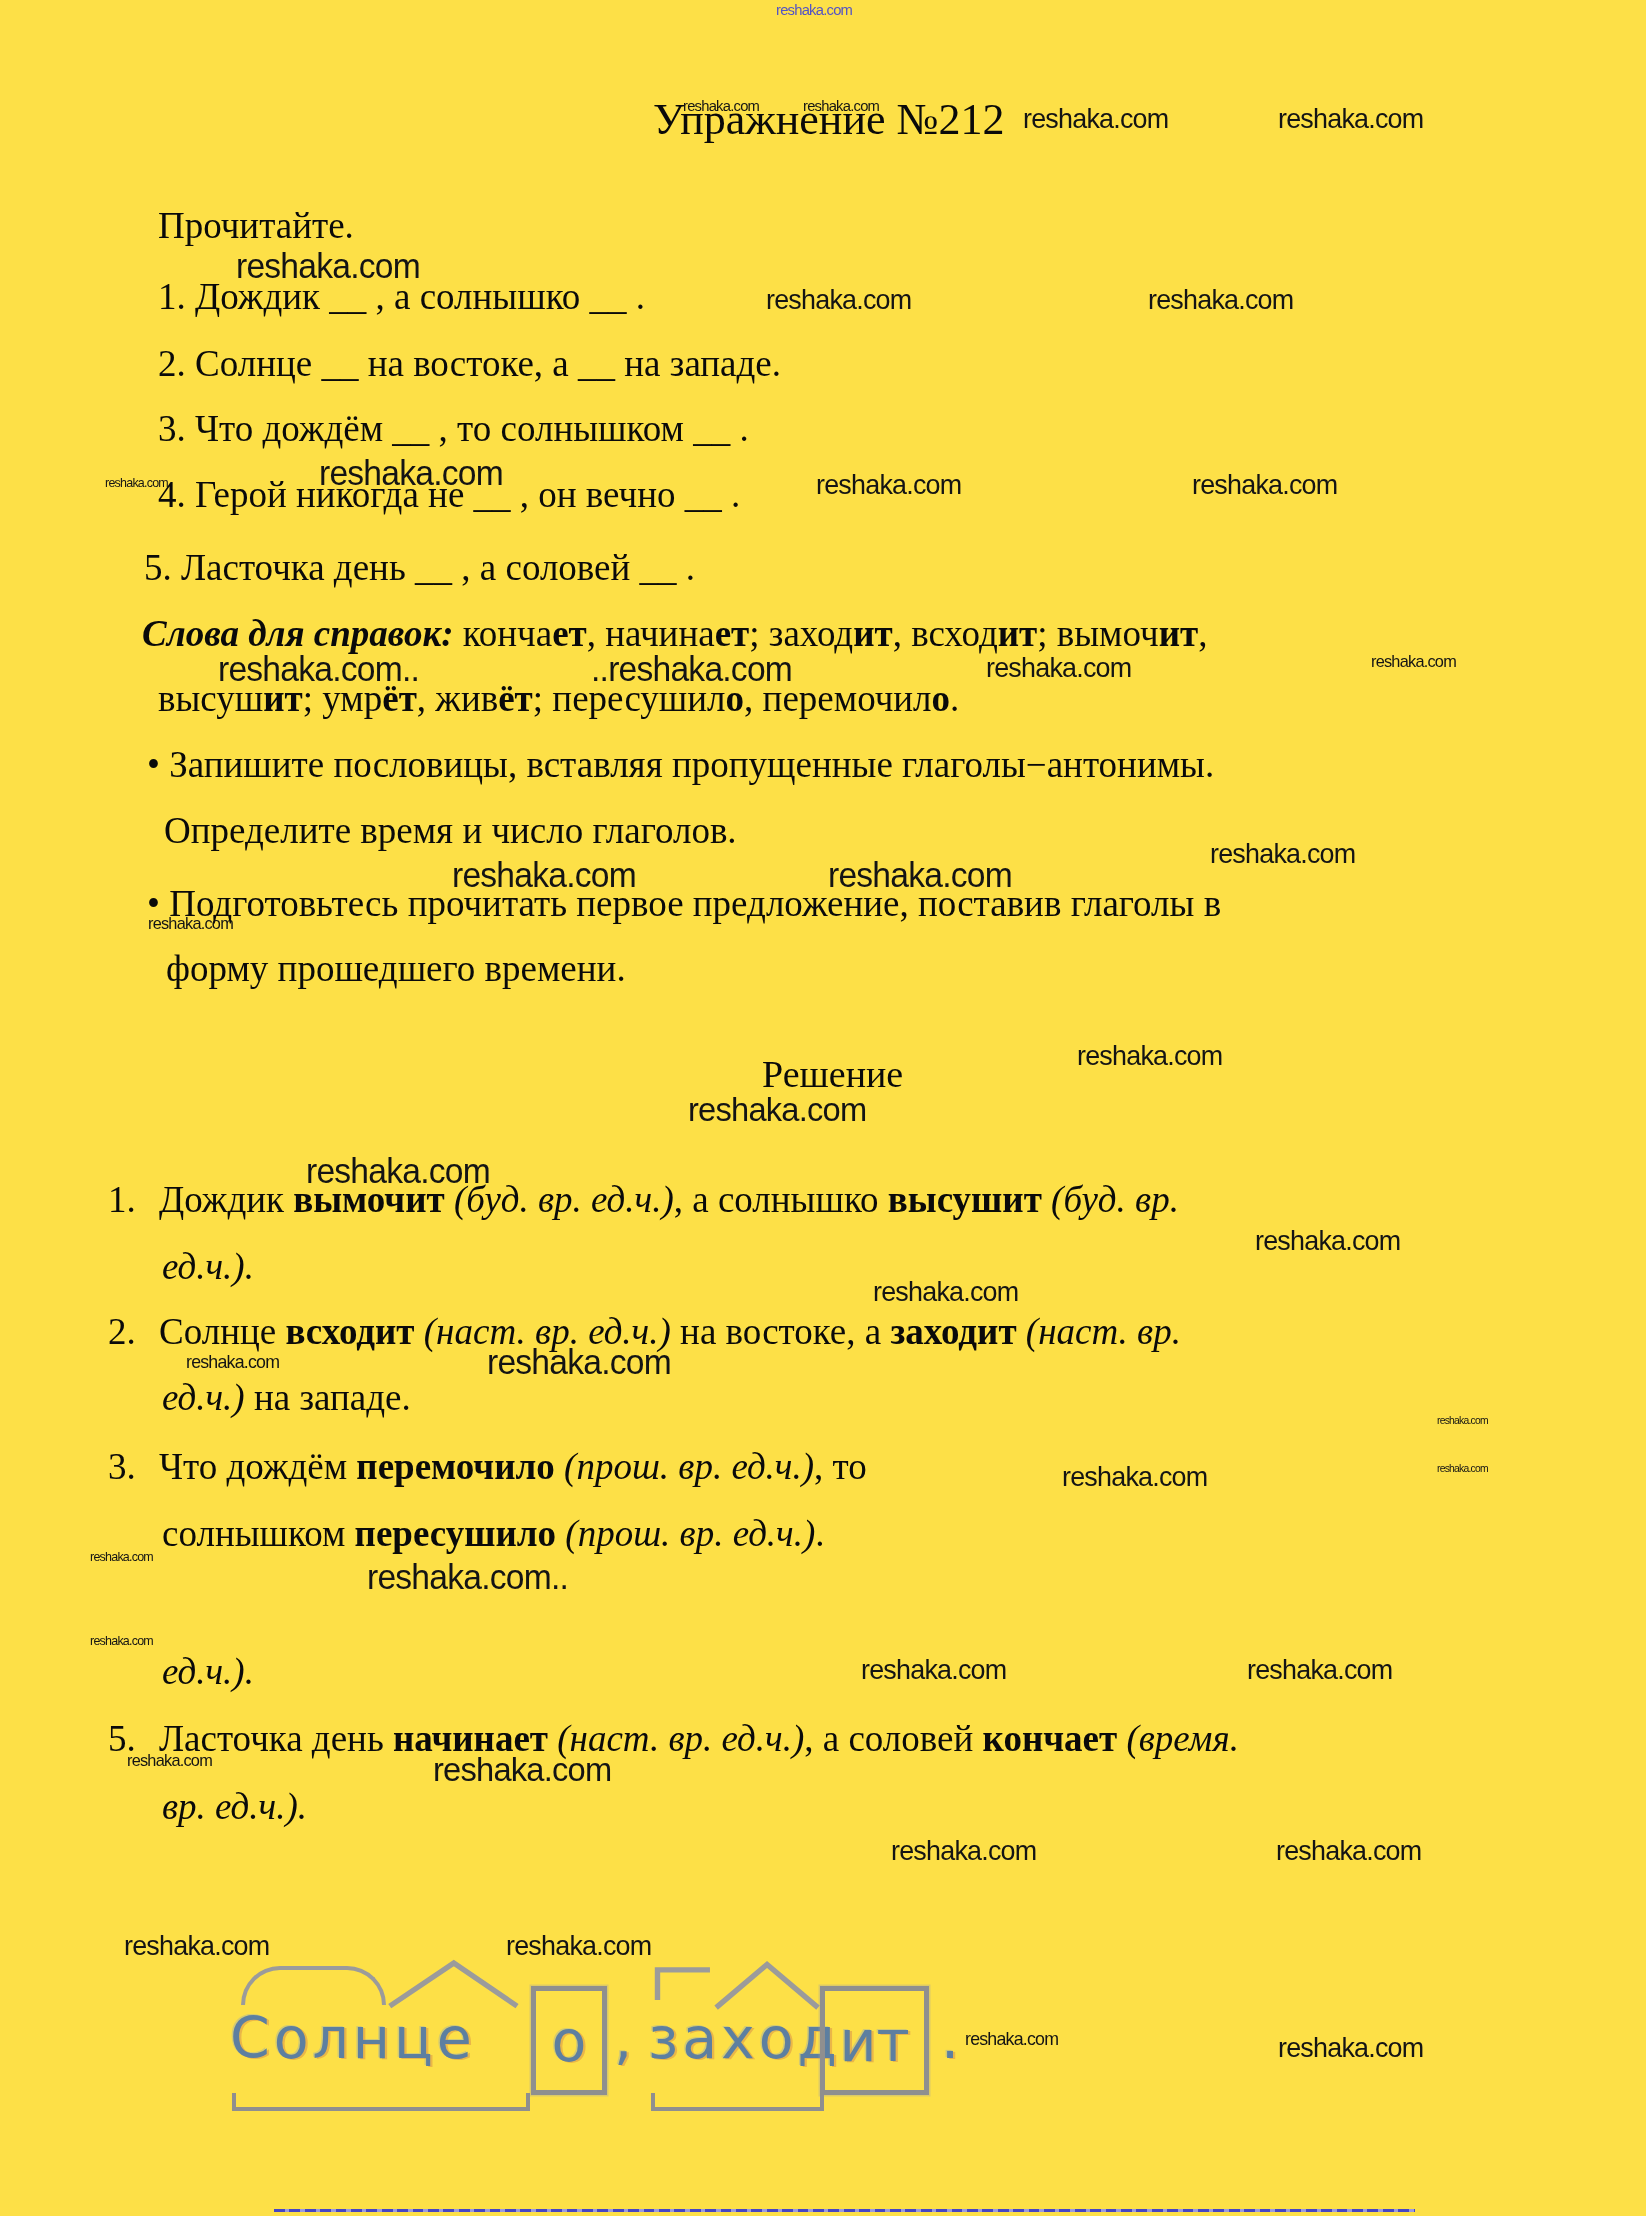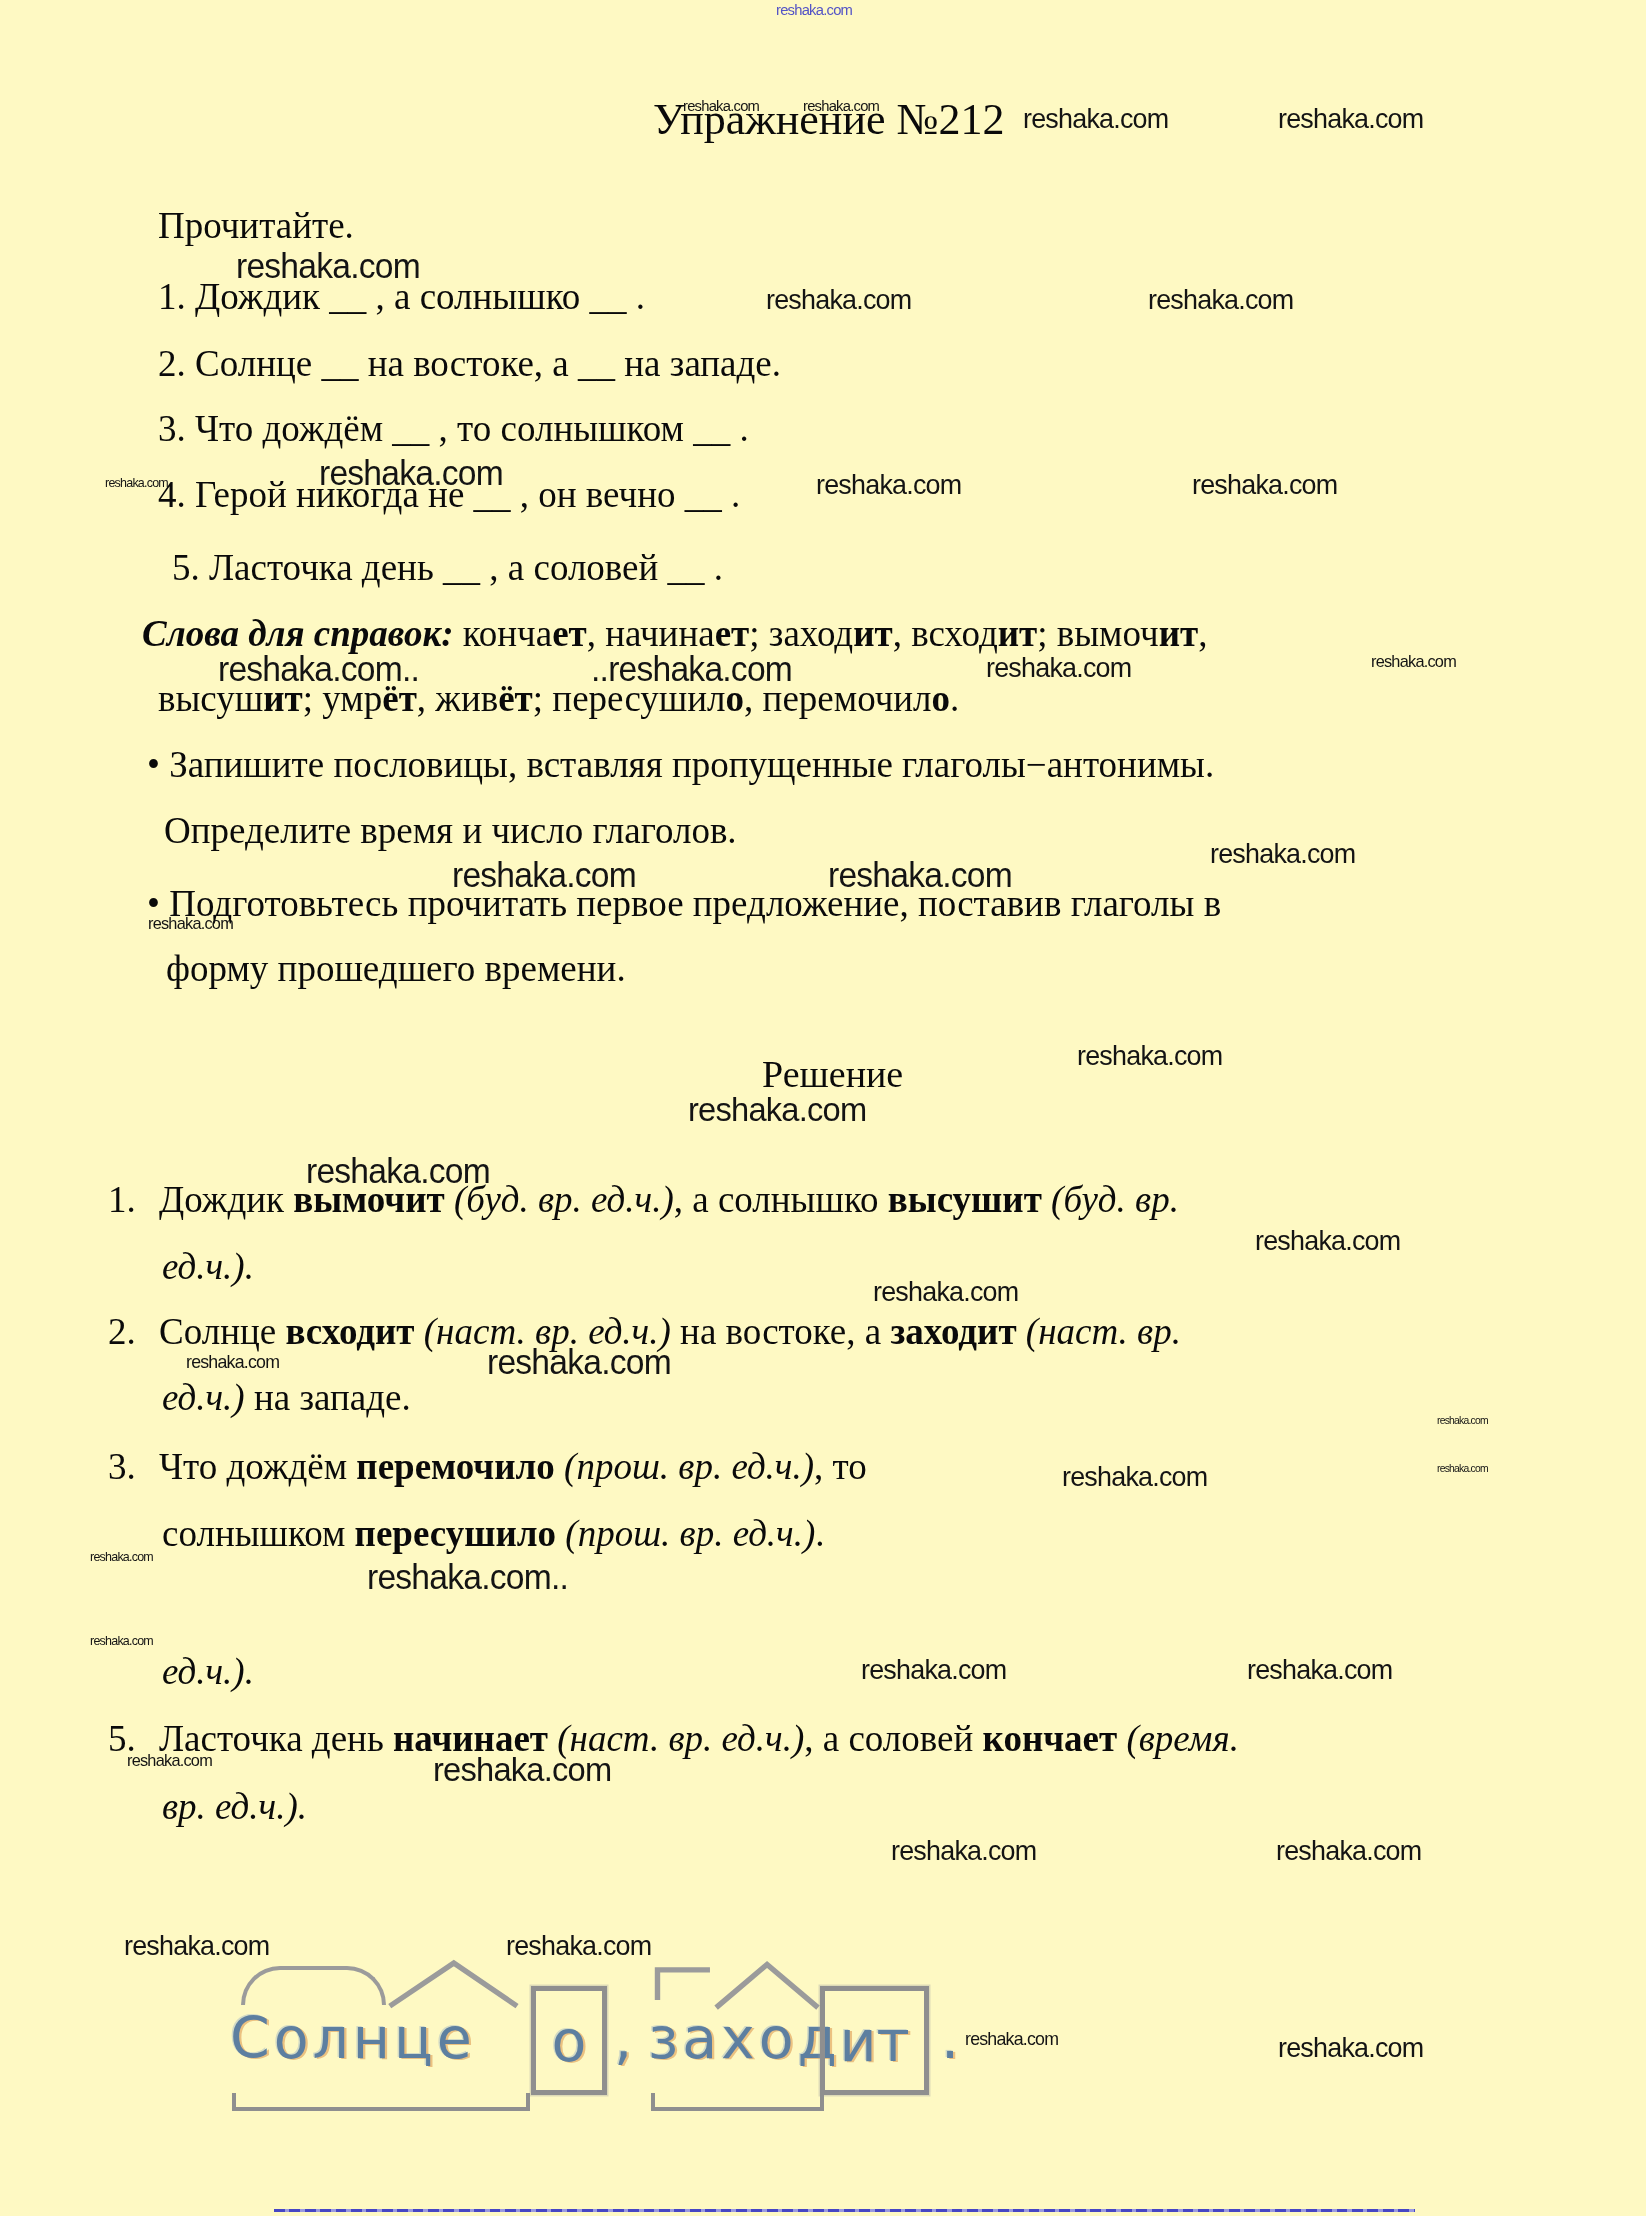--- a/index.html
+++ b/index.html
@@ -1,17 +1,17 @@
 <!DOCTYPE html>
 <html style="--watermark: #141414; --diagram-letters: #5d7fa0; --diagram-marks: #9b9b9b; --bottom-line-blue: #4646c4;font-size:12.3px"><head>
 <meta charset="utf-8">
 <style>
   html,body{margin:0;padding:0;}
   body{background:#ffffff;font-family:"Liberation Serif",serif;}
-  .canvas{position:relative;width:1646px;height:2216px;background:#fef9c3;overflow:hidden;}
+  .canvas{position:relative;width:1646px;height:2216px;background:#fde047;overflow:hidden;}
 
   
   #wm-layer{position:absolute;inset:0;z-index:1;}
   .wm{position:absolute;font-family:"Liberation Sans",sans-serif;color:var(--watermark,#141414);
       white-space:nowrap;line-height:1;letter-spacing:-0.8px;transform:scaleX(.96);transform-origin:0 0;}
 
   
   #text-layer{position:absolute;inset:0;z-index:2;}
   .line{position:absolute;font:37px/1.15 "Liberation Serif",serif;color:#0a0a0a;white-space:nowrap;}
   .s-b{font-weight:700;}
@@ -102,21 +102,21 @@
     </div>
 
   <h1 class="title">Упражнение №212</h1>
 
   <div id="text-layer">
       <div class="line" style="left: 158px; top: 205px;"><span>Прочитайте.</span></div>
       <div class="line" style="left: 158px; top: 276px;"><span>1. Дождик __ , а солнышко __ .</span></div>
       <div class="line" style="left: 158px; top: 343px;"><span>2. Солнце __ на востоке, а __ на западе.</span></div>
       <div class="line" style="left: 158px; top: 408px;"><span>3. Что дождём __ , то солнышком __ .</span></div>
       <div class="line" style="left: 158px; top: 474px;"><span>4. Герой никогда не __ , он вечно __ .</span></div>
-      <div class="line" style="left: 172px; top: 547px;"><span>5. Ласточка день __ , а соловей __ .</span></div>
+      <div class="line" style="left: 144px; top: 547px;"><span>5. Ласточка день __ , а соловей __ .</span></div>
       <div class="line" style="left: 142px; top: 613px;"><span class="s-bi">Слова для справок:</span><span> конча</span><span class="s-b">ет</span><span>, начина</span><span class="s-b">ет</span><span>; заход</span><span class="s-b">ит</span><span>, всход</span><span class="s-b">ит</span><span>; вымоч</span><span class="s-b">ит</span><span>,</span></div>
       <div class="line" style="left: 158px; top: 678px;"><span>высуш</span><span class="s-b">ит</span><span>; умр</span><span class="s-b">ёт</span><span>, жив</span><span class="s-b">ёт</span><span>; пересушил</span><span class="s-b">о</span><span>, перемочил</span><span class="s-b">о</span><span>.</span></div>
       <div class="line" style="left: 147px; top: 744px;"><span>• Запишите пословицы, вставляя пропущенные глаголы−антонимы.</span></div>
       <div class="line" style="left: 164px; top: 810px;"><span>Определите время и число глаголов.</span></div>
       <div class="line" style="left: 147px; top: 883px;"><span>• Подготовьтесь прочитать первое предложение, поставив глаголы в</span></div>
       <div class="line" style="left: 166px; top: 948px;"><span>форму прошедшего времени.</span></div>
       <div class="line" style="left: 108px; top: 1179px;"><span class="s-n">1.</span><span>Дождик </span><span class="s-b">вымочит</span><span> </span><span class="s-i">(буд. вр. ед.ч.)</span><span>, а солнышко </span><span class="s-b">высушит</span><span> </span><span class="s-i">(буд. вр.</span></div>
       <div class="line" style="left: 162px; top: 1246px;"><span class="s-i">ед.ч.).</span></div>
       <div class="line" style="left: 108px; top: 1311px;"><span class="s-n">2.</span><span>Солнце </span><span class="s-b">всходит</span><span> </span><span class="s-i">(наст. вр. ед.ч.)</span><span> на востоке, а </span><span class="s-b">заходит</span><span> </span><span class="s-i">(наст. вр.</span></div>
       <div class="line" style="left: 162px; top: 1377px;"><span class="s-i">ед.ч.)</span><span> на западе.</span></div>

